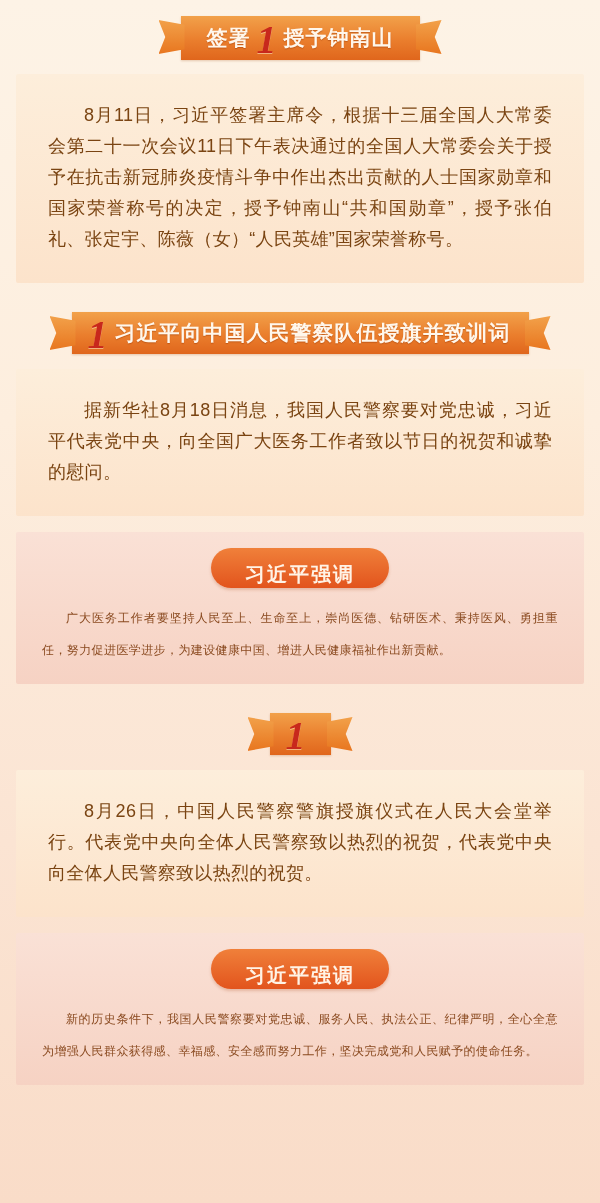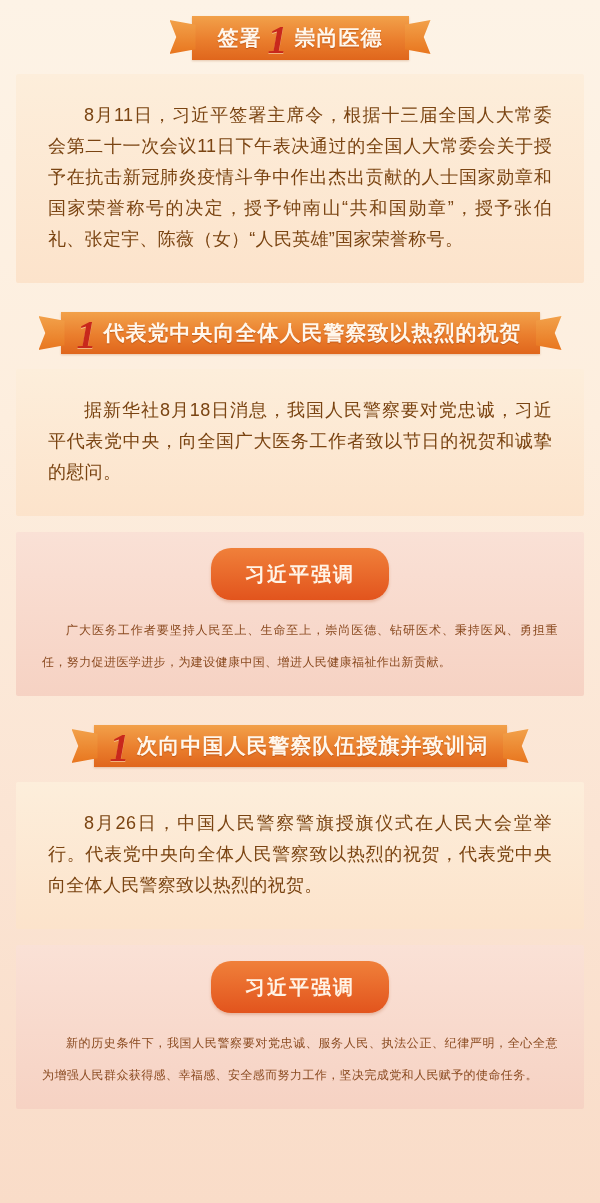--- a/index.html
+++ b/index.html
@@ -106,25 +106,25 @@
   
   .emph-wrap {
     margin: 16px 16px 0 16px;
     background: linear-gradient(180deg, #fae1d6 0%, #f6d2c3 100%);
     padding: 14px 0 18px 0;
     border-radius: 2px;
   }
   .pill {
     margin: 2px auto 10px auto;
     width: 178px;
-    height: 52px;
+    height: 40px;
     border-radius: 20px;
     background: linear-gradient(180deg, #f0803a 0%, #e2541d 100%);
     display: flex;
-    align-items: center;
+    align-items: flex-end;
     justify-content: center;
     box-shadow: 0 2px 3px rgba(170, 70, 25, .25);
   }
   .pill span {
     font-size: 20px;
     font-weight: bold;
     color: #fff3e6;
     letter-spacing: 2px;
   }
   .quote {
@@ -147,57 +147,56 @@
 <body>
 
 <div class="page">
 
   <div class="section s1">
     <div class="banner">
       <div class="banner-inner">
         <div class="banner-text">
           <span>签署</span>
           <span class="big-one">1</span>
-          <span>崇尚医德</span>
+          <span>授予钟南山</span>
         </div>
       </div>
     </div>
     <div class="card">
       <p>8月11日，习近平签署主席令，根据十三届全国人大常委会第二十一次会议11日下午表决通过的全国人大常委会关于授予在抗击新冠肺炎疫情斗争中作出杰出贡献的人士国家勋章和国家荣誉称号的决定，授予钟南山“共和国勋章”，授予张伯礼、张定宇、陈薇（女）“人民英雄”国家荣誉称号。</p>
     </div>
   </div>
 
   <div class="section s2">
     <div class="banner banner-wide">
       <div class="banner-inner">
         <div class="banner-text">
           <span></span>
           <span class="big-one">1</span>
-          <span>代表党中央向全体人民警察致以热烈的祝贺</span>
+          <span>习近平向中国人民警察队伍授旗并致训词</span>
         </div>
       </div>
     </div>
     <div class="card">
       <p>据新华社8月18日消息，我国人民警察要对党忠诚，习近平代表党中央，向全国广大医务工作者致以节日的祝贺和诚挚的慰问。</p>
     </div>
     <div class="emph-wrap">
       <div class="pill">
         <span>习近平强调</span>
       </div>
       <p class="quote">广大医务工作者要坚持人民至上、生命至上，崇尚医德、钻研医术、秉持医风、勇担重任，努力促进医学进步，为建设健康中国、增进人民健康福祉作出新贡献。</p>
     </div>
   </div>
 
   <div class="section s3">
     <div class="banner banner-wide">
       <div class="banner-inner">
         <div class="banner-text">
           <span></span>
           <span class="big-one">1</span>
-          <span>次向中国人民警察队伍授旗并致训词</span>
         </div>
       </div>
     </div>
     <div class="card">
       <p>8月26日，中国人民警察警旗授旗仪式在人民大会堂举行。代表党中央向全体人民警察致以热烈的祝贺，代表党中央向全体人民警察致以热烈的祝贺。</p>
     </div>
     <div class="emph-wrap">
       <div class="pill">
         <span>习近平强调</span>
       </div>

